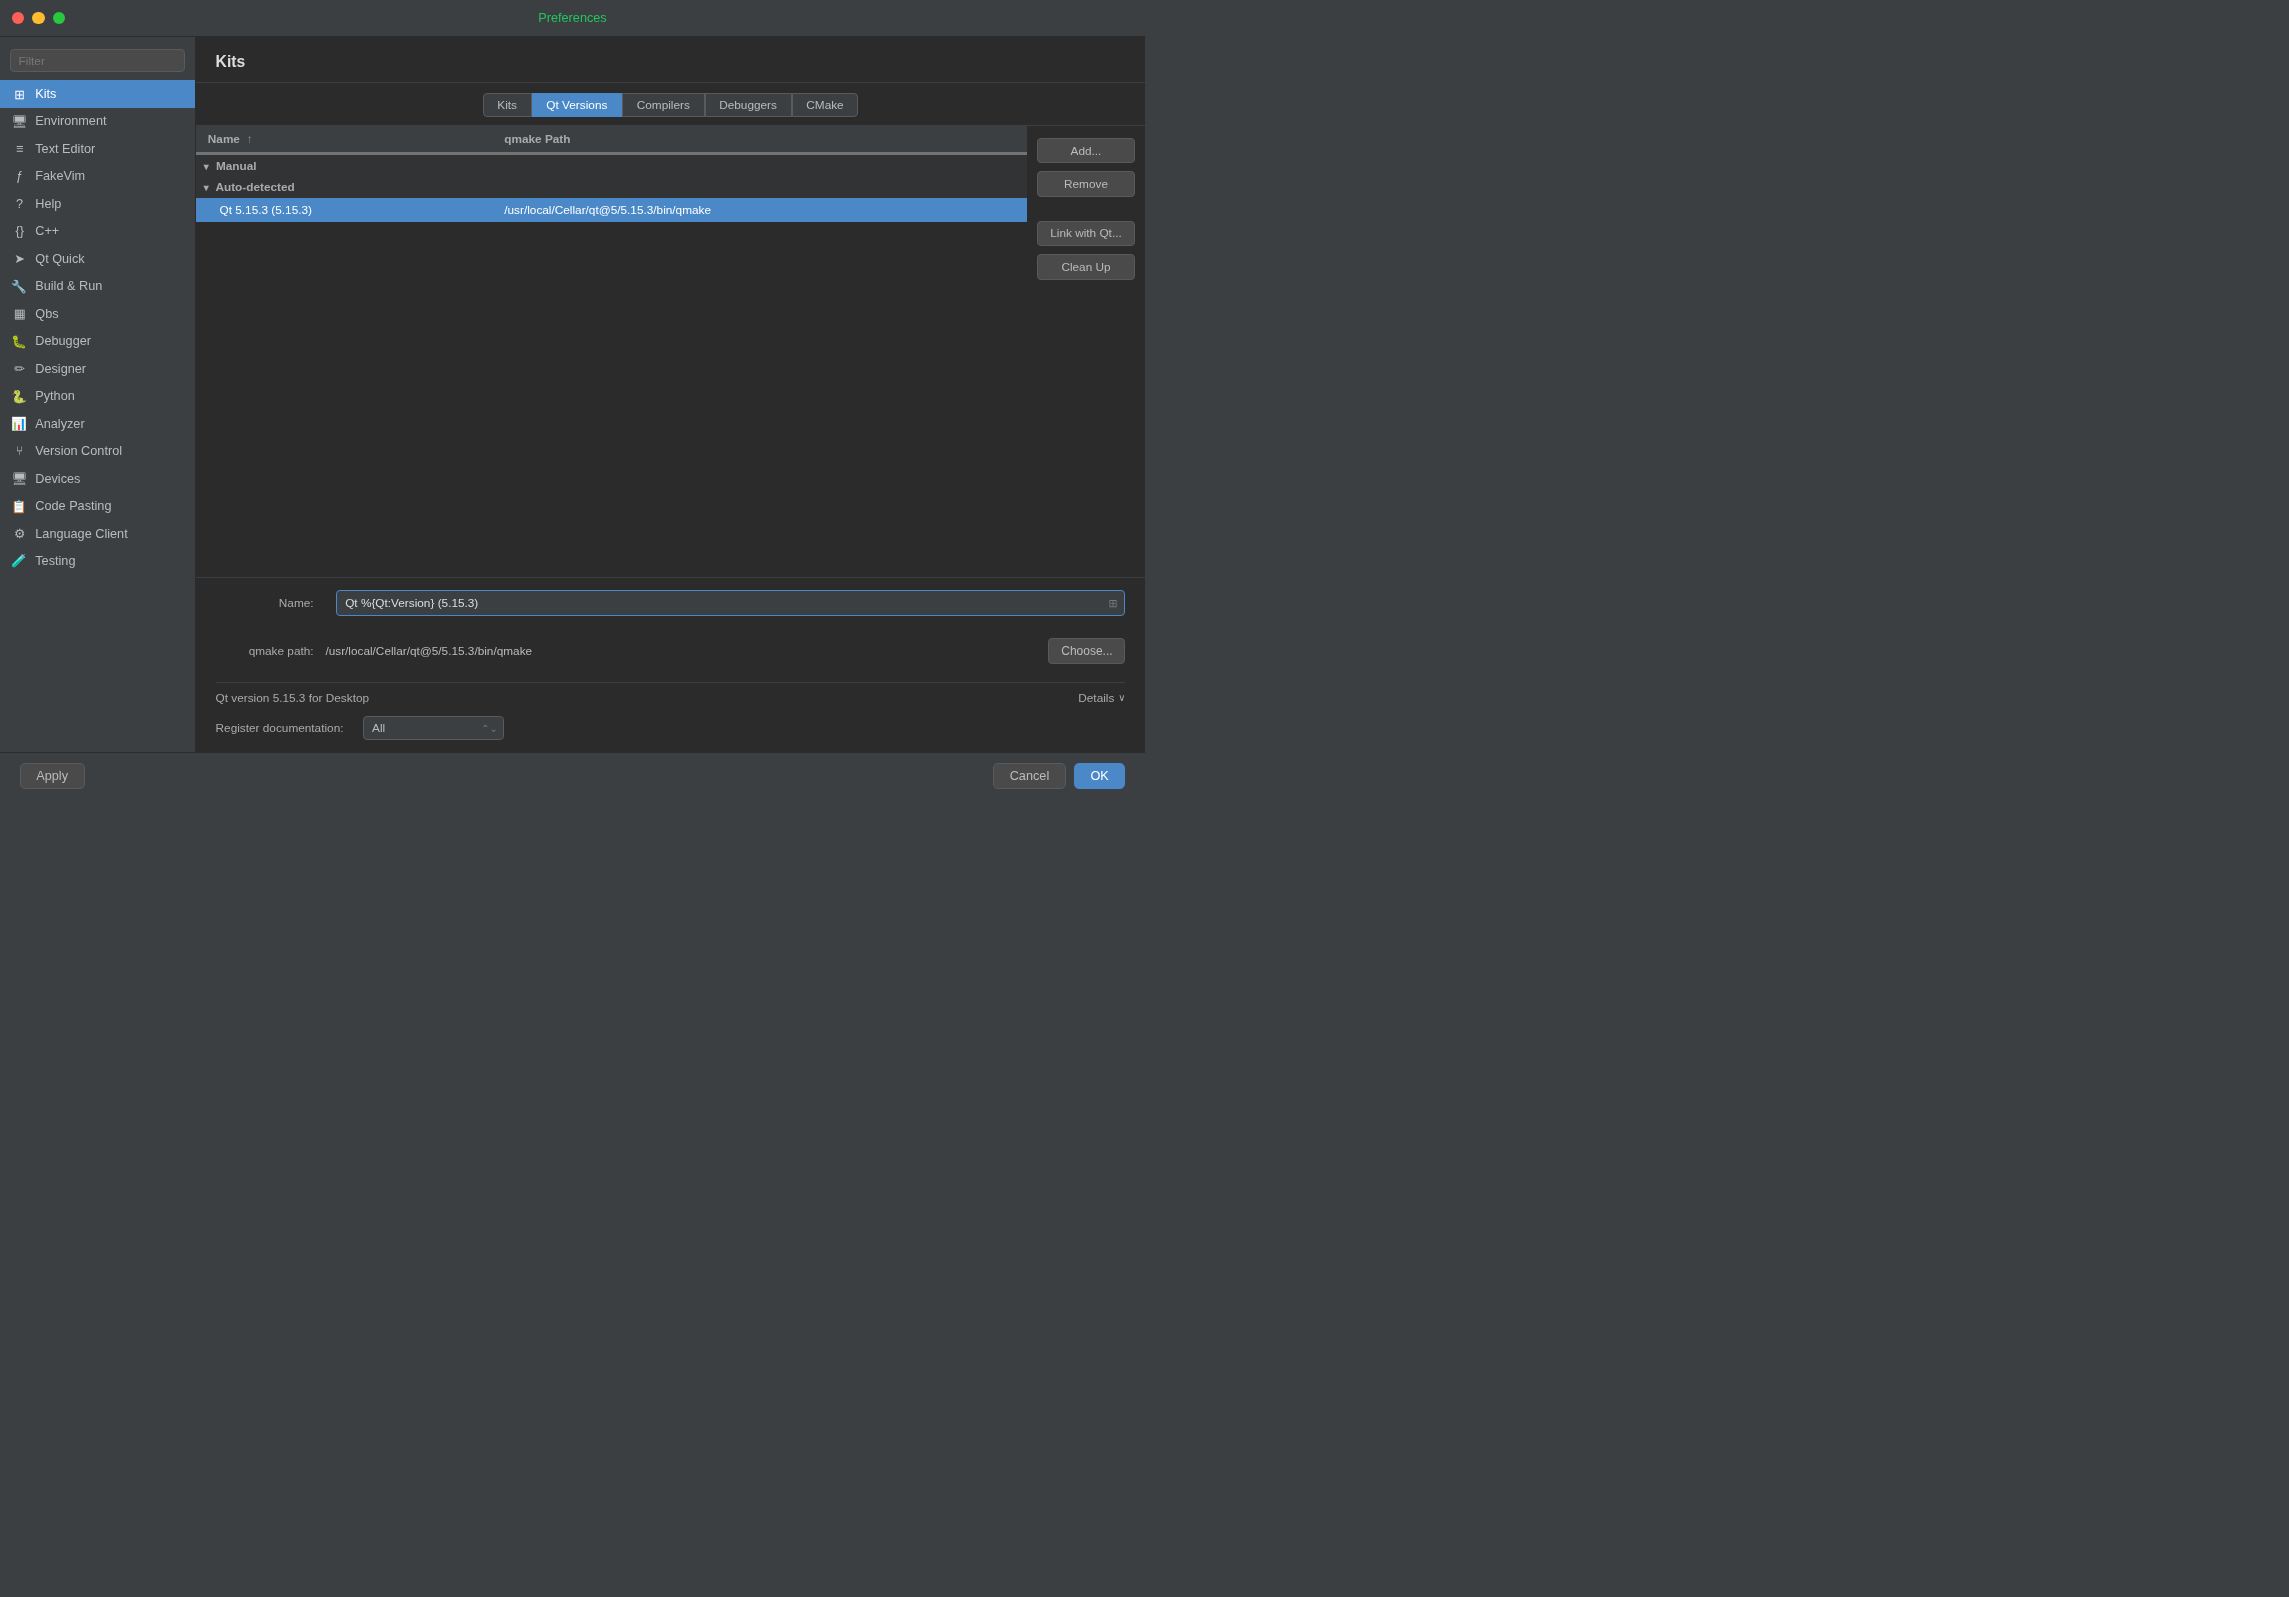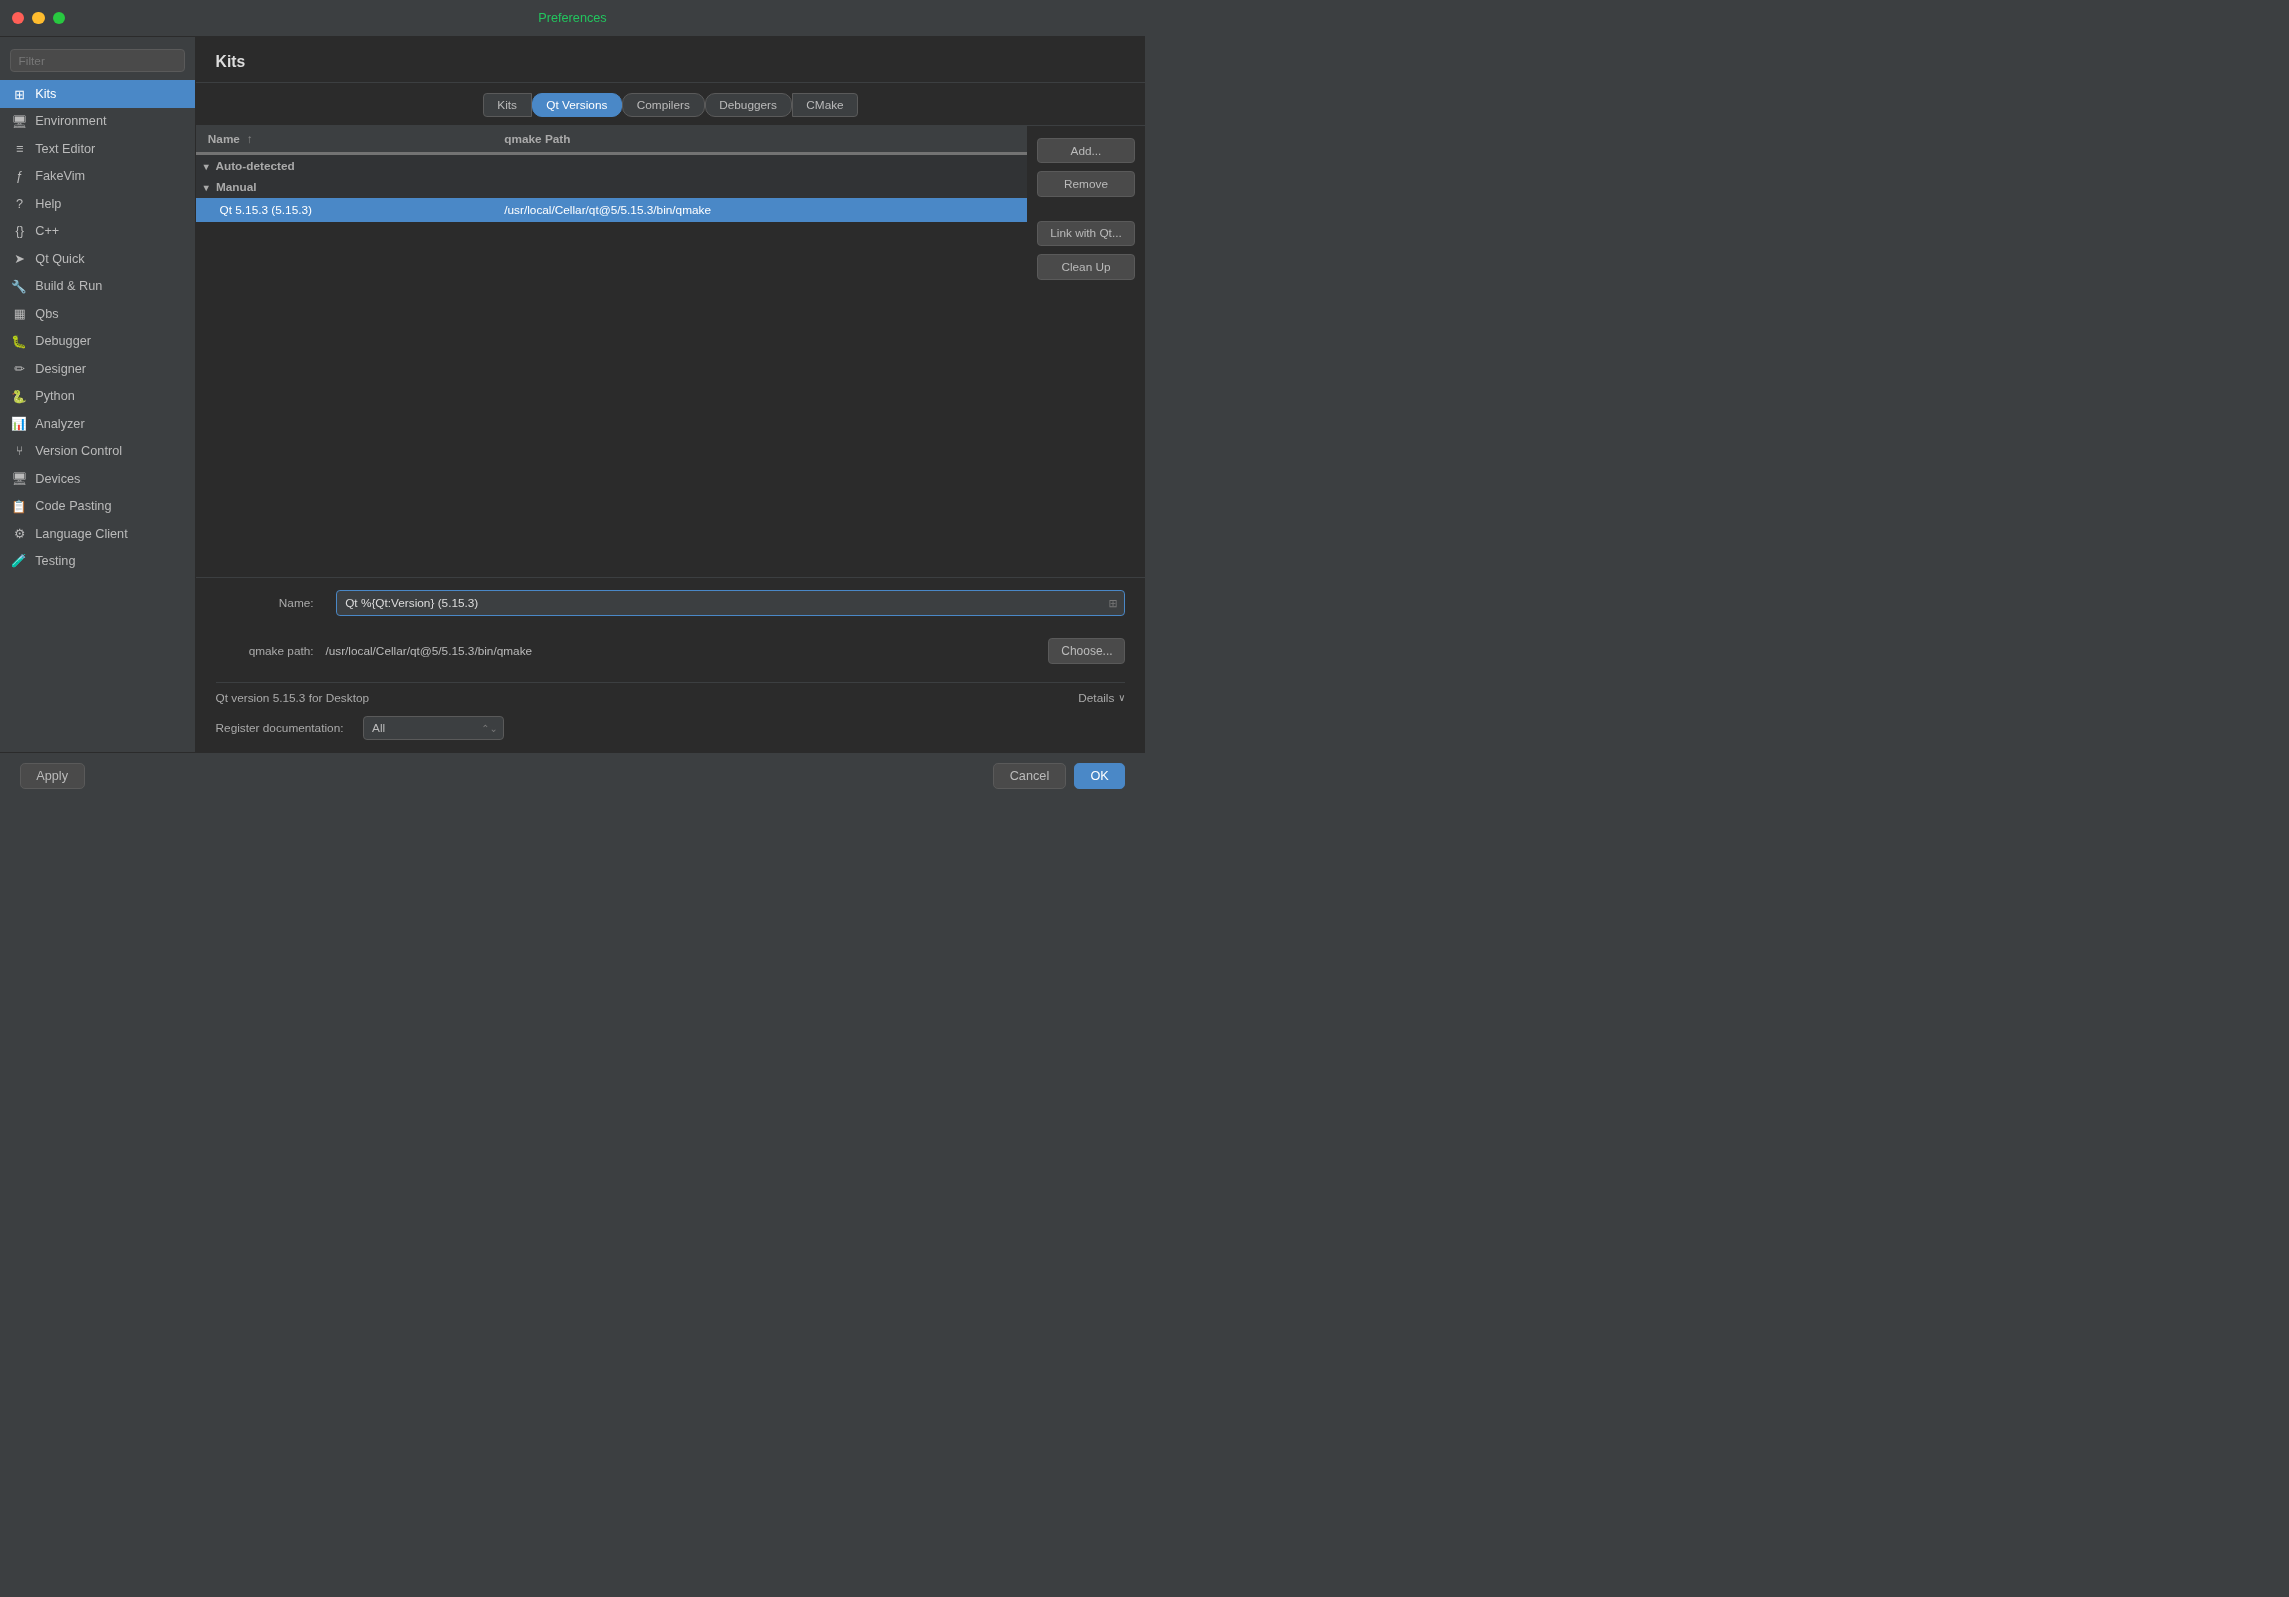--- a/index.html
+++ b/index.html
@@ -114,21 +114,21 @@
       justify-content: center;
       padding: 9.8px 0 7.8px 0;
       gap: 2px;
       background: #2b2b2b;
       border-bottom: 1px solid #3c3f41;
     }
     .tab-btn {
       padding: 3.9px 13.7px;
       background: #3c3f41;
       border: 1px solid #5a5a5a;
-      border-radius: 10px;
+      border-radius: 0;
       color: #bbbbbb;
       cursor: pointer;
       font-size: 11.8px;
     }
     .tab-btn:first-child { border-radius: 3.9px 0 0 3.9px; }
     .tab-btn:last-child { border-radius: 0 3.9px 3.9px 0; }
     .tab-btn.active {
       background: #4a88c7;
       border-color: #4a88c7;
       color: #ffffff;
@@ -482,27 +482,27 @@
               </th>
               <th>
                 <span>qmake Path</span>
               </th>
             </tr>
           </thead>
           <tbody id="table-body">
               <tr class="group-row">
                 <td colspan="2">
     <span style="margin-right:3.9px; font-size:9.8px;">▾</span>
-    Auto-detected
+    Manual
   </td>
               </tr>
               <tr class="group-row">
                 <td colspan="2">
     <span style="margin-right:3.9px; font-size:9.8px;">▾</span>
-    Manual
+    Auto-detected
   </td>
               </tr>
               <tr class="selected-row">
       <td class="indent">Qt 5.15.3 (5.15.3)</td>
       <td>/usr/local/Cellar/qt@5/5.15.3/bin/qmake</td>
     </tr>
             </tbody>
         </table>
       </div>
 

